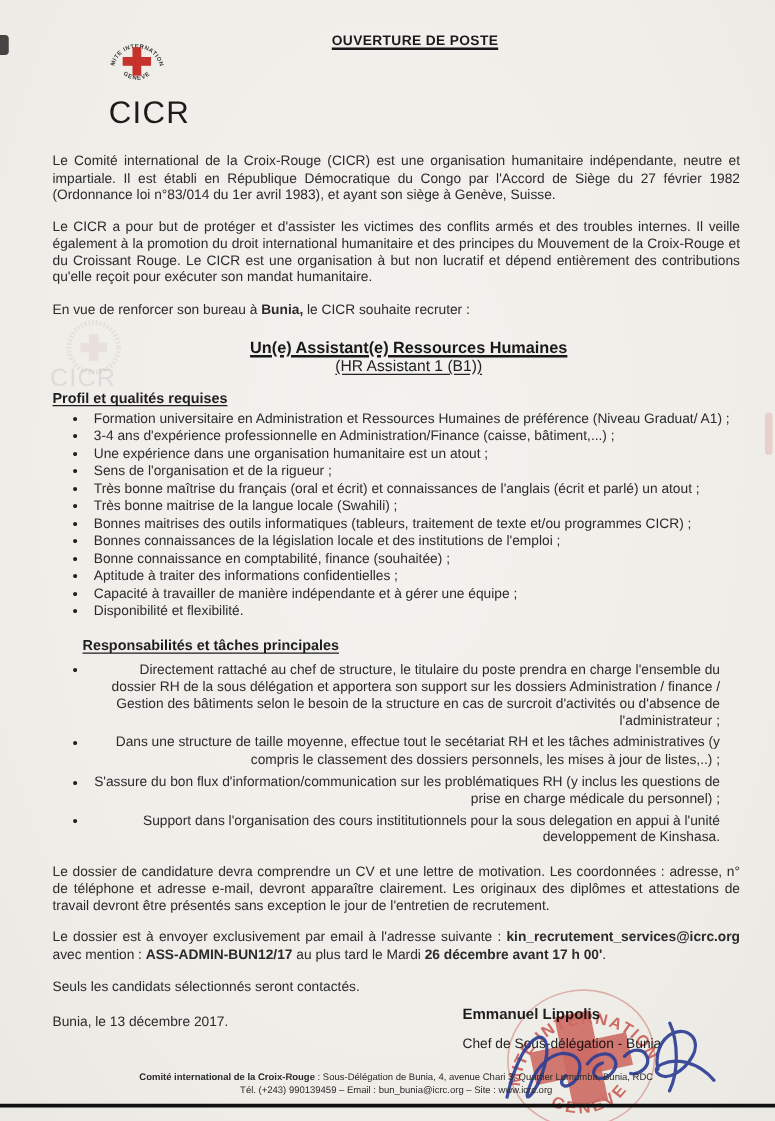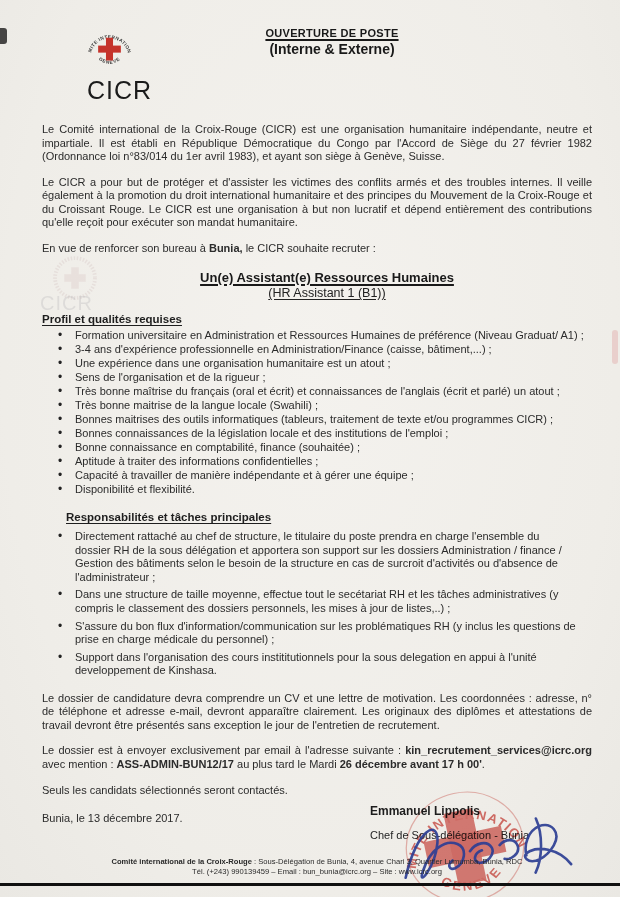--- a/index.html
+++ b/index.html
@@ -34,21 +34,21 @@
   .jt1 { font-size:13px; font-weight:bold; text-decoration:underline; text-decoration-thickness:1.5px; text-underline-offset:2px; color:#191919;}
   .jt2 { font-size:12.5px; text-decoration:underline; text-underline-offset:2px; margin-top:1px; color:#222; }
 
   h3.sec { font-size:11.5px; font-weight:bold; text-decoration:underline; text-underline-offset:2px; color:#1e1e1e; }
   .sec-profile { margin-top:13px; }
   .sec-resp { margin-top:15px;padding-left:24px; }
 
   ul.bullets { list-style:none; margin-top:3px; }
   ul.bullets li { position:relative; padding-left:33px; font-size:11px; line-height:14px; }
   ul.bullets li::before { content:"\2022"; position:absolute; left:16px; top:0; font-size:12px; color:#222; }
-  ul.bullets.spread { margin-top:7px; }
+  ul.bullets.spread { margin-top:7px;text-align:right; }
   ul.bullets.spread li { line-height:13.6px; margin-bottom:4px; padding-right:16px; }
 
   
   .sig-name { position:absolute; left:370px; top:804px; font-size:12px; font-weight:bold; color:#1d1d1d; }
   .sig-title { position:absolute; left:370px; top:829px; font-size:11px; color:#242424; }
 
   .stamp { position:absolute; left:402px; top:784px; width:126px; height:126px;
     transform:rotate(-12deg) scaleY(.93); opacity:.82; mix-blend-mode:multiply; }
   .sig-scribble { position:absolute; left:398px; top:810px; width:178px; height:82px;
     transform:rotate(-4deg); }
@@ -98,21 +98,20 @@
           <text font-size="6" font-weight="bold" fill="#3a3a3a" letter-spacing="1" font-family="Liberation Sans, sans-serif">
             <textPath href="#arcBot" startOffset="50%" text-anchor="middle">GENEVE</textPath>
           </text>
           <rect x="25.5" y="15" width="9" height="29" fill="#c5332b"></rect>
           <rect x="15.5" y="25" width="29" height="9" fill="#c5332b"></rect>
         </svg>
         <div class="logo-word">CICR</div>
       </div>
       <div class="title-block">
         <div class="doc-title">OUVERTURE DE POSTE</div>
-        <div class="doc-subtitle">(Interne &amp; Externe)</div>
       </div>
     </div>
 
     <p class="para justify" style="margin-top:27px">Le Comité international de la Croix-Rouge (CICR) est une organisation humanitaire indépendante, neutre et impartiale. Il est établi en République Démocratique du Congo par l'Accord de Siège du 27 février 1982 (Ordonnance loi n°83/014 du 1er avril 1983), et ayant son siège à Genève, Suisse.</p>
     <p class="para justify">Le CICR a pour but de protéger et d'assister les victimes des conflits armés et des troubles internes. Il veille également à la promotion du droit international humanitaire et des principes du Mouvement de la Croix-Rouge et du Croissant Rouge. Le CICR est une organisation à but non lucratif et dépend entièrement des contributions qu'elle reçoit pour exécuter son mandat humanitaire.</p>
 
     <p class="para recruit"><span>En vue de renforcer son bureau à </span><span class="b">Bunia,</span><span> le CICR souhaite recruter :</span></p>
 
     <div class="job-title">
       <div class="jt1">Un(e) Assistant(e) Ressources Humaines</div>

